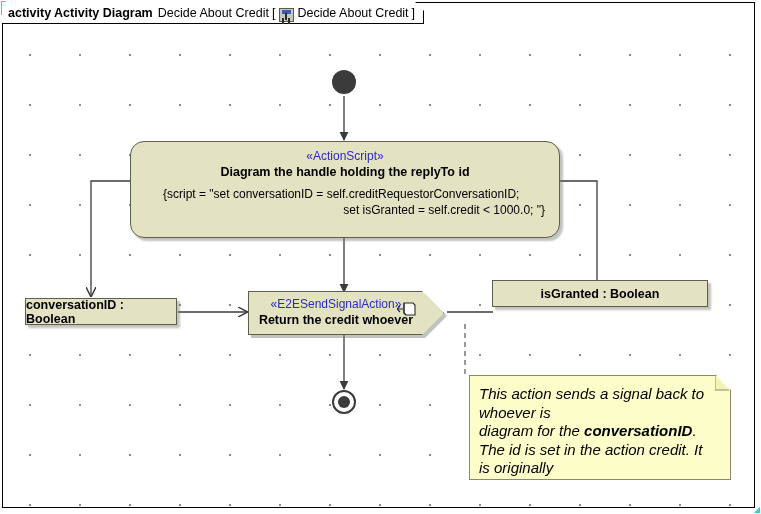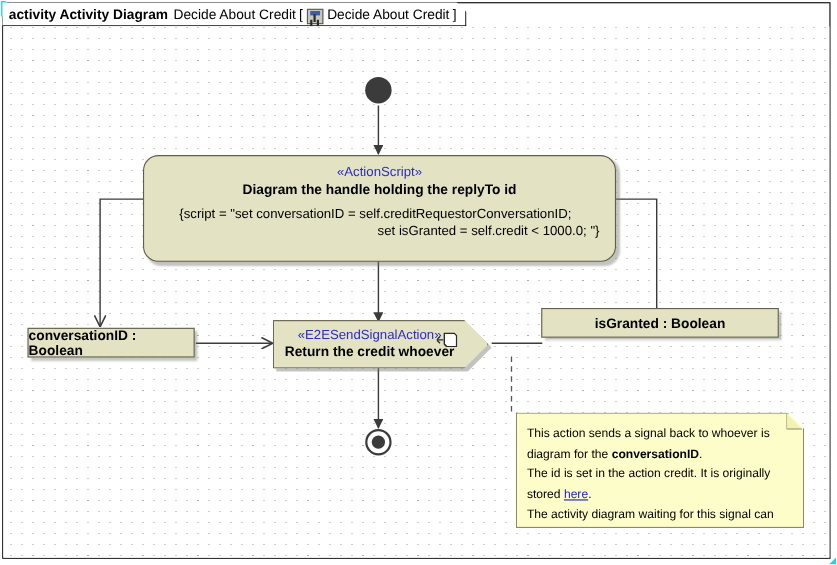--- a/index.html
+++ b/index.html
@@ -137,23 +137,24 @@
   .signal-icon{
     position:absolute;right:26px;top:9px;
     width:20px;height:17px;
   }
 
   
   .note-node{
     background:#fdfdc9;
     border:1.2px solid #8a8a6a;
     box-shadow:3px 3px 2px rgba(120,120,110,.40);
-    font-size:11px;line-height:18.5px;color:#000;
+    font-size:15px;line-height:18.5px;color:#000;
     padding:9px 20px 6px 9px;
     clip-path:polygon(0 0, calc(100% - 15px) 0, 100% 15px, 100% 100%, 0 100%);
+    font-style:italic;
   }
   .note-fold{
     position:absolute;right:0;top:0;width:15px;height:15px;
   }
   .note-node b{font-weight:bold;}
   .note-node a{color:#1a1ad0;text-decoration:underline;}
 </style>
 </head>
 <body>
 

